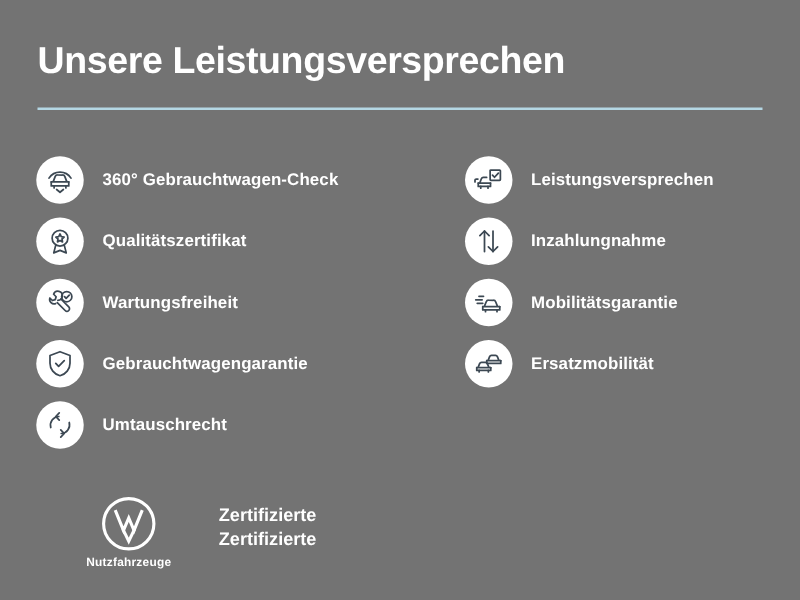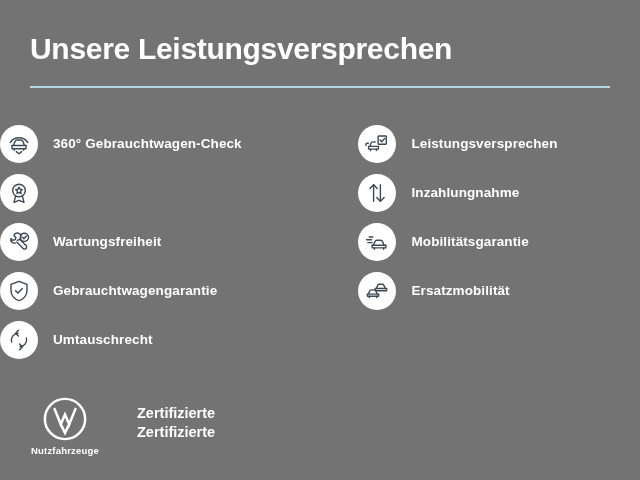--- a/index.html
+++ b/index.html
@@ -50,21 +50,21 @@
     position: absolute;
     left: 0;
     top: 119px;
     width: 640px;
     display: flex;
   }
   .column {
     display: flex;
     flex-direction: column;
   }
-  #column-left  { width: 330px; }
+  #column-left  { width: 330px; padding-left: 29px; }
   #column-right { width: 282px; padding-left: 29px; }
 
   .benefit-row {
     display: flex;
     align-items: center;
     height: 49px;
   }
   .benefit-icon {
     width: 38px;
     height: 38px;
@@ -103,20 +103,21 @@
     left: 29px;
     top: 396px;
     display: flex;
     align-items: flex-start;
   }
   #vw-logo-block {
     width: 72px;
     display: flex;
     flex-direction: column;
     align-items: center;
+    margin-left: 38px;
   }
   #vw-roundel {
     width: 46px;
     height: 46px;
   }
   #vw-roundel svg { display: block; }
   #vw-roundel svg * {
     stroke: #ffffff;
     fill: none;
     stroke-width: 2.6;
@@ -169,20 +170,21 @@
       </div>
 
       <div class="benefit-row">
         <span class="benefit-icon">
           <svg viewBox="0 0 24 24">
             <circle cx="12" cy="9.5" r="6.3"></circle>
             <path d="M12 6.2l1 2.1 2.3.3-1.7 1.6.4 2.3-2-1.1-2 1.1.4-2.3-1.7-1.6 2.3-.3z"></path>
             <path d="M8.6 15.1L7 21.3l5-2 5 2-1.6-6.2"></path>
           </svg>
         </span>
+        <span class="benefit-label">Qualitätszertifikat</span>
       </div>
 
       <div class="benefit-row">
         <span class="benefit-icon">
           <svg viewBox="0 0 24 24">
             <path d="M10.3 10.2a3.6 3.6 0 1 0-3.4-4.8l2 2-.7 2.3-2.3.7-2-2a3.6 3.6 0 0 0 4.6 4.5"></path>
             <path d="M9.8 12.1l6.3 6.3a2 2 0 0 0 2.9-2.9l-6.3-6.3"></path>
             <circle cx="17.4" cy="7.3" r="4.1"></circle>
             <path d="M15.6 7.3l1.3 1.4 2.5-2.6"></path>
           </svg>

